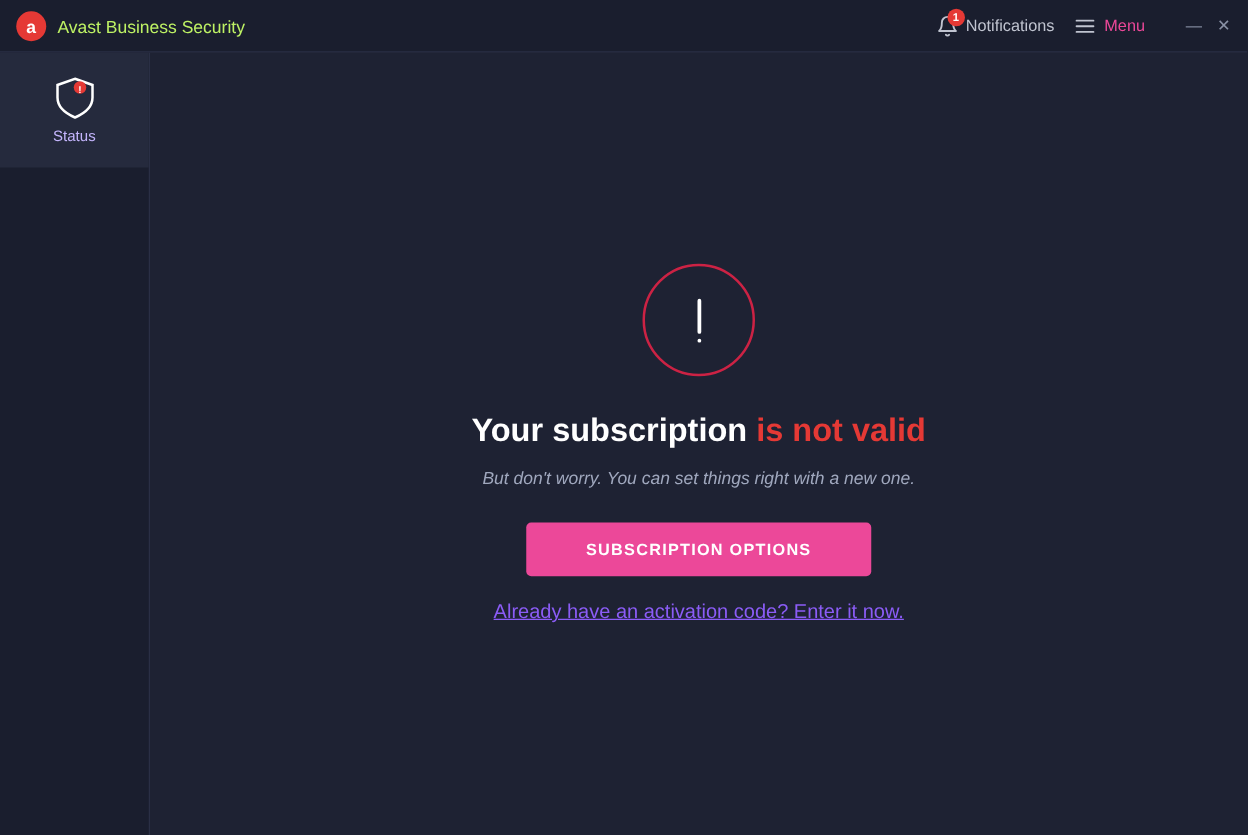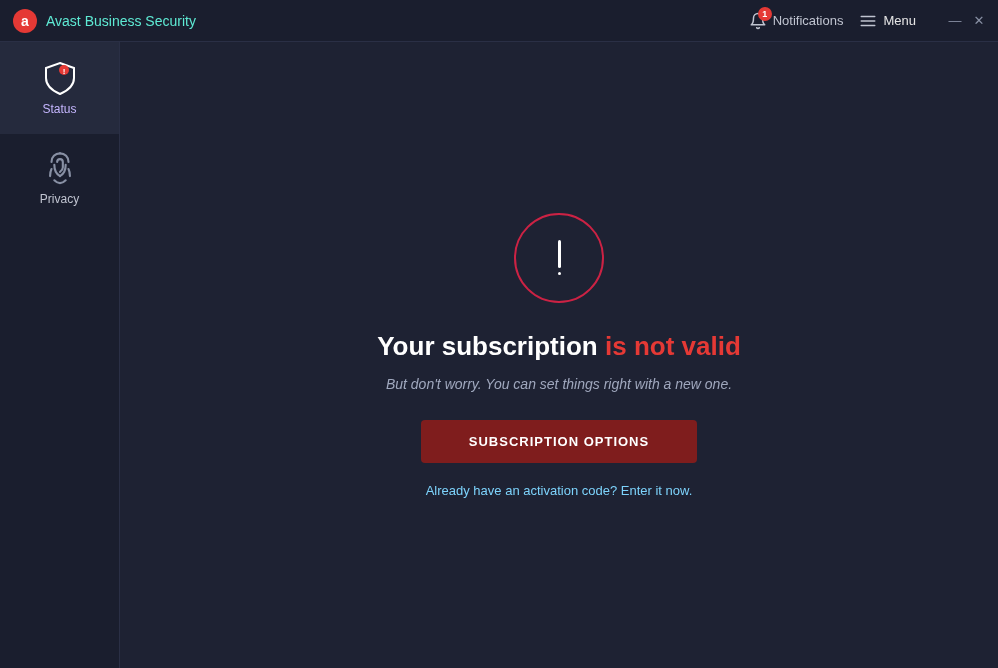--- a/index.html
+++ b/index.html
@@ -33,21 +33,21 @@
     }
 
     .avast-logo {
       width: 26px;
       height: 26px;
     }
 
     .app-title {
       font-size: 14px;
       font-weight: 500;
-      color: #5eead4;
+      color: #bef264;
     }
 
     .title-bar-right {
       display: flex;
       align-items: center;
       gap: 16px;
     }
 
     .notifications-btn {
       display: flex;
@@ -79,21 +79,21 @@
       align-items: center;
       justify-content: center;
       font-weight: bold;
     }
 
     .menu-btn {
       display: flex;
       align-items: center;
       gap: 6px;
       cursor: pointer;
-      color: #e5e5e5;
+      color: #ec4899;
       font-size: 13px;
     }
 
     .window-controls {
       display: flex;
       align-items: center;
       gap: 10px;
       margin-left: 16px;
     }
 
@@ -205,36 +205,37 @@
     }
 
     .subtext {
       font-size: 14px;
       color: #a0a8be;
       margin-bottom: 28px;
       font-style: italic;
     }
 
     .subscription-btn {
-      background-color: #7f1d1d;
+      background-color: #ec4899;
       color: #ffffff;
       border: none;
       border-radius: 4px;
       padding: 14px 48px;
       font-size: 13px;
       font-weight: 700;
       letter-spacing: 1px;
       cursor: pointer;
       text-transform: uppercase;
       margin-bottom: 20px;
     }
 
     .activation-link {
-      font-size: 13px;
-      color: #7dd3fc;
+      font-size: 16px;
+      color: #8b5cf6;
+      text-decoration: underline;
       cursor: pointer;
     }
 
     
     svg {
       fill: none;
     }
   </style>
 </head>
 <body>
@@ -281,33 +282,20 @@
     <div class="sidebar-item active">
       <svg width="36" height="36" viewBox="0 0 36 36" xmlns="http://www.w3.org/2000/svg">
         <path d="M18 3 L32 8 L32 18 C32 26 25 31 18 34 C11 31 4 26 4 18 L4 8 Z" fill="none" stroke="#ffffff" stroke-width="2"></path>
         <circle cx="22" cy="10" r="5" fill="#e53935"></circle>
         <text x="22" y="14" text-anchor="middle" fill="white" font-size="8" font-weight="bold">!</text>
       </svg>
       <span class="sidebar-label">Status</span>
     </div>
 
 
-    <div class="sidebar-item">
-      <svg width="34" height="34" viewBox="0 0 24 24" stroke="#8890a4" stroke-width="1.5" fill="none">
-        <path d="M12 1C8.5 1 6 3.5 6 7" stroke-linecap="round"></path>
-        <path d="M12 1C15.5 1 18 3.5 18 7" stroke-linecap="round"></path>
-        <path d="M8 9C8 9 8 12 9 14C10 16 12 17 12 17" stroke-linecap="round"></path>
-        <path d="M16 9C16 9 16 12 15 14C14 16 12 17 12 17" stroke-linecap="round"></path>
-        <path d="M10 7C10 5.9 10.9 5 12 5C13.1 5 14 5.9 14 7V11C14 12.7 12 14 12 14" stroke-linecap="round"></path>
-        <path d="M6 12C6 12 5 14 5 17" stroke-linecap="round"></path>
-        <path d="M18 12C18 12 19 14 19 17" stroke-linecap="round"></path>
-        <path d="M8 20C8 20 10 22 12 22C14 22 16 20 16 20" stroke-linecap="round"></path>
-      </svg>
-      <span class="sidebar-label">Privacy</span>
-    </div>
   </div>
 
   <div class="content">
 
     <div class="warning-circle">
       <div class="exclamation">
         <div class="exclamation-bar"></div>
         <div class="exclamation-dot"></div>
       </div>
     </div>

